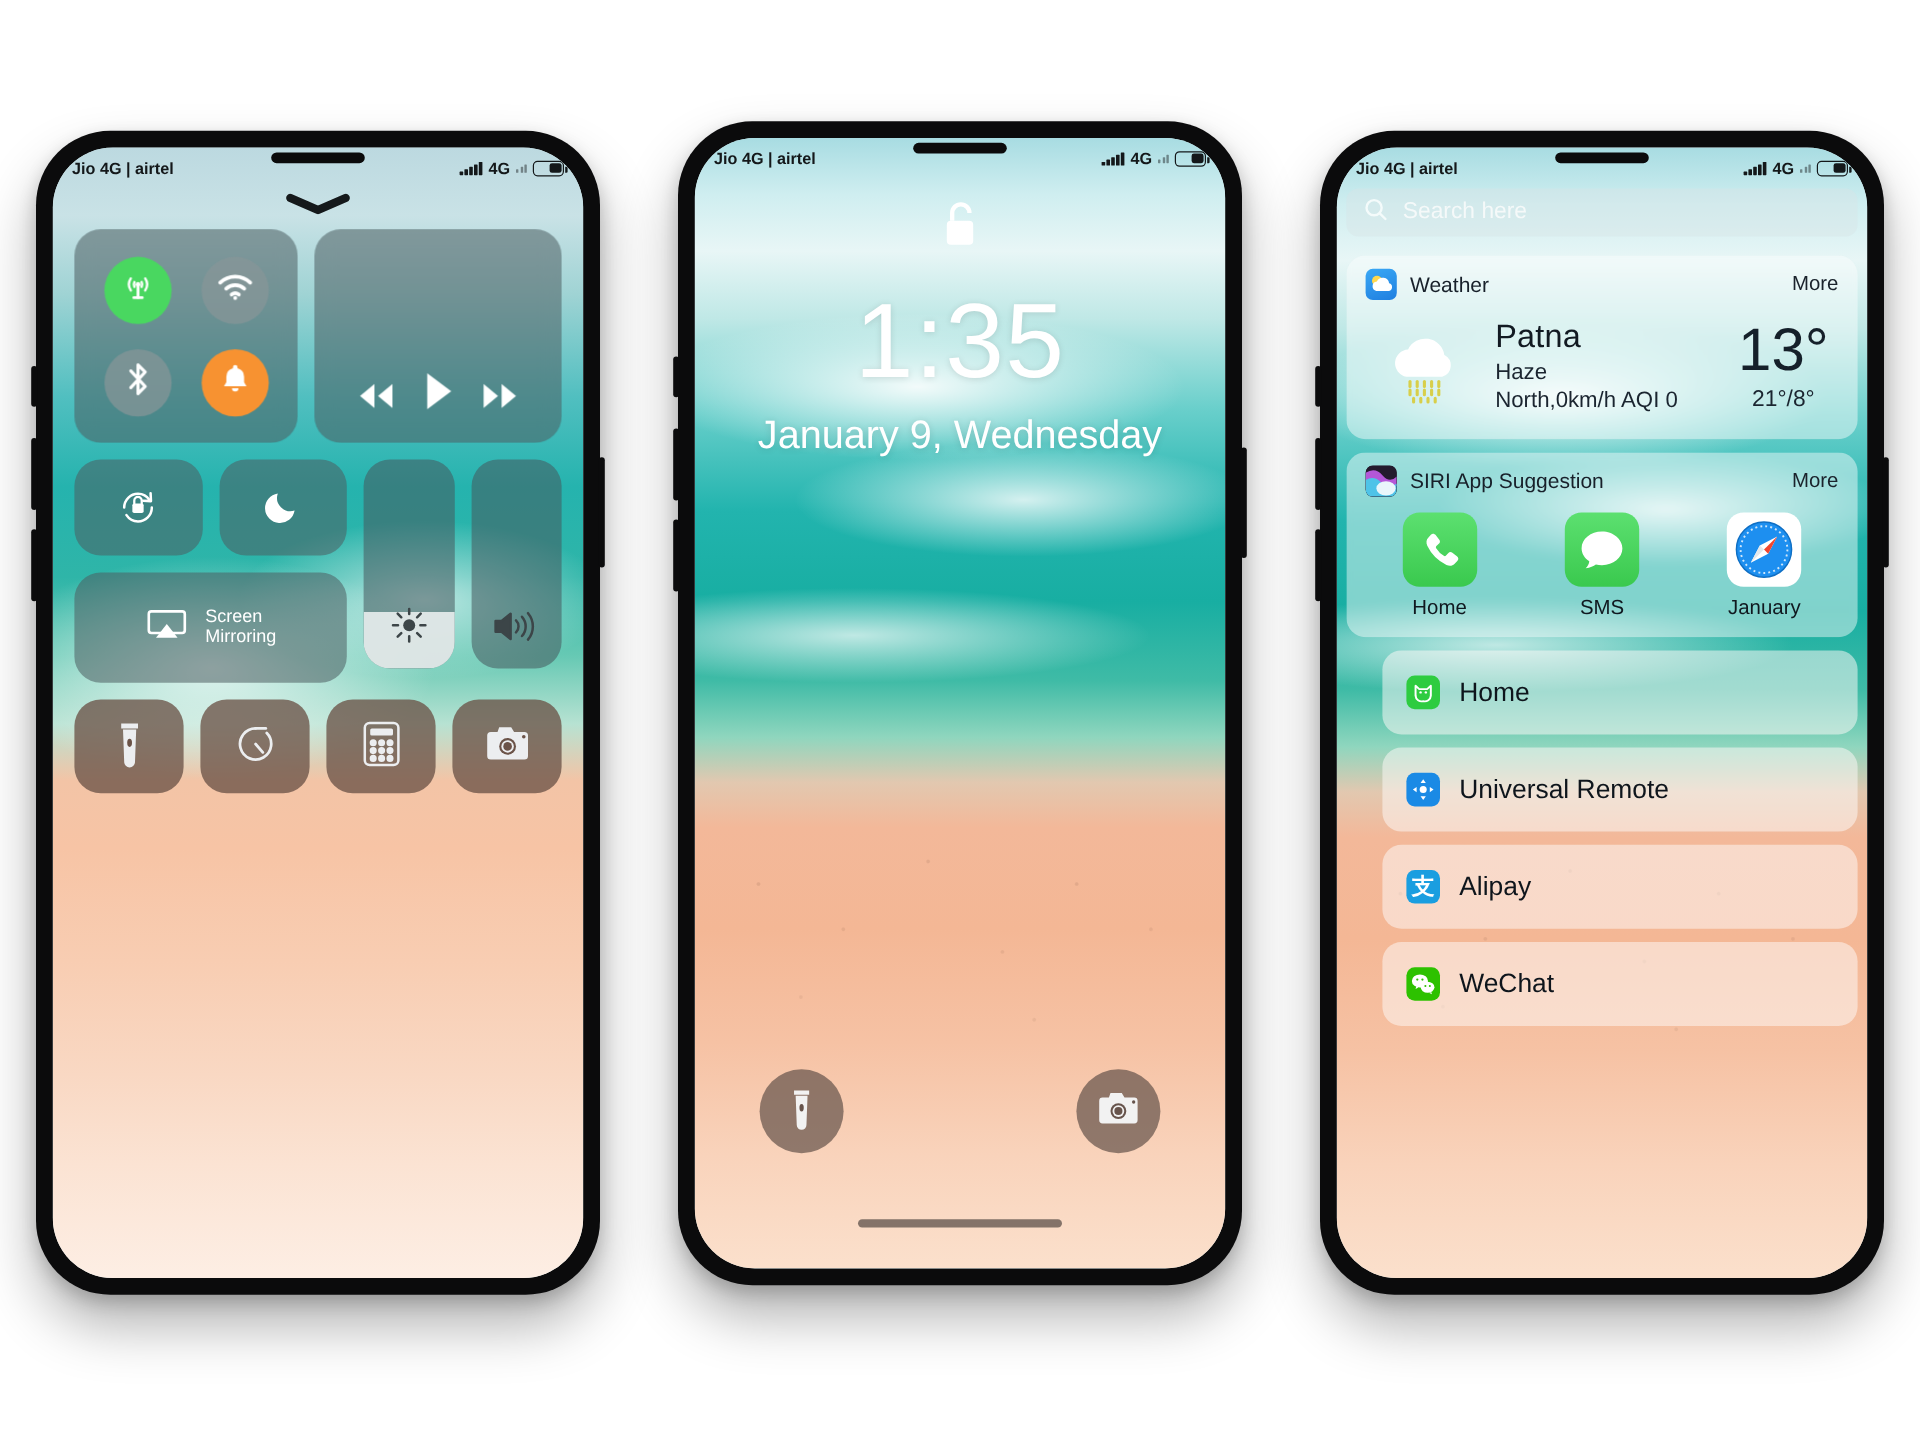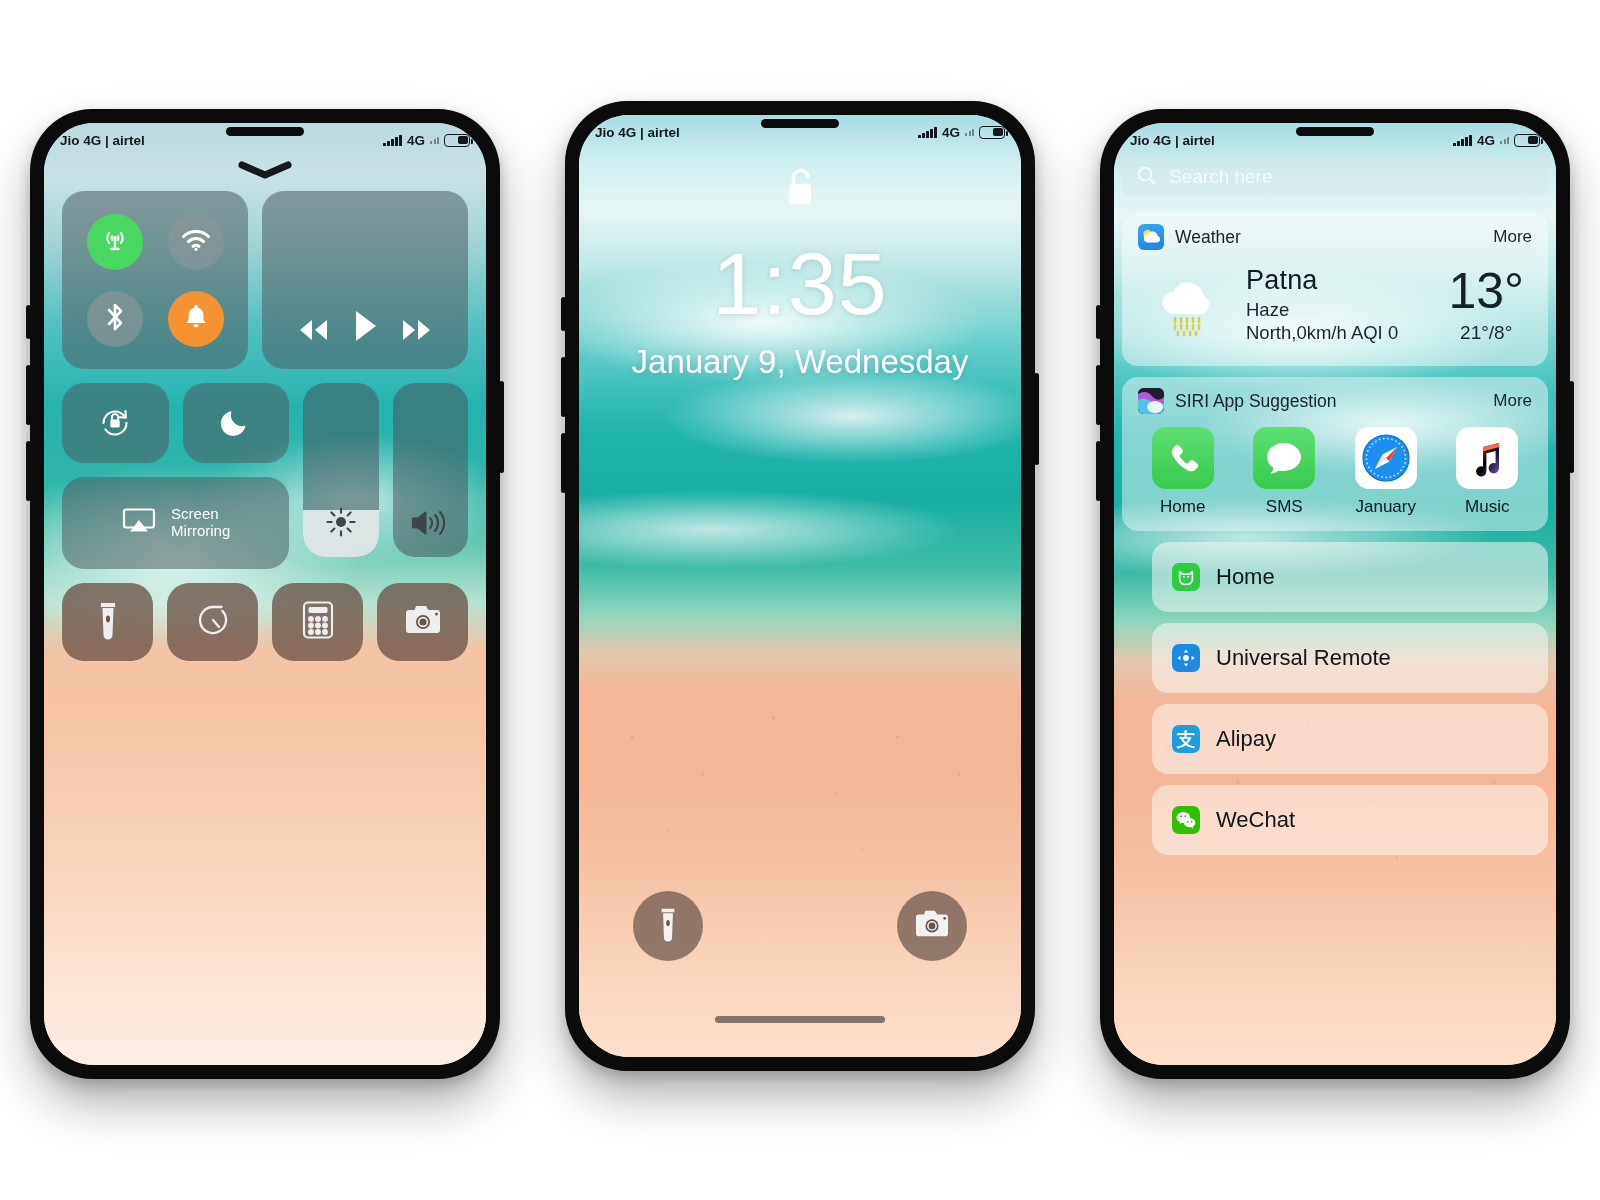--- a/index.html
+++ b/index.html
@@ -743,36 +743,20 @@
                   <circle cx="27" cy="27" r="23" fill="none" stroke="#0f6fc4" stroke-width="1.2"></circle>
                   <circle cx="27" cy="27" r="19.5" fill="none" stroke="#cfe7fb" stroke-width="1.6" stroke-dasharray="1.6 2.6"></circle>
                   <path d="M38 16 L30.5 30.5 L16 38 L23.5 23.5 Z" fill="#ffffff"></path>
                   <path d="M38 16 L30.5 30.5 L27 27 Z" fill="#f0452f"></path>
                   <path d="M16 38 L23.5 23.5 L27 27 Z" fill="#e4e8ec"></path>
                 </svg>
               </div>
               <div class="lbl">January</div>
             </div>
 
-            <div class="siri-app">
-              <div class="big" style="background:#ffffff">
-                <svg width="40" height="40" viewBox="0 0 40 40">
-                  <defs>
-                    <linearGradient id="mg" x1="0" y1="0" x2="1" y2="1">
-                      <stop offset="0%" stop-color="#fa5b50"></stop>
-                      <stop offset="50%" stop-color="#d martian"></stop>
-                      <stop offset="100%" stop-color="#7b5bd6"></stop>
-                    </linearGradient>
-                  </defs>
-                  <path d="M32 5 L16 9 v19.5 a5.2 5.2 0 1 0 3.4 4.9 V15.2 l9.2-2.3 v12.4 a5.2 5.2 0 1 0 3.4 4.9z" fill="url(#mg)"></path>
-                  <path d="M32 5 L16 9 v4.2 l16-4z" fill="#fa6a4f"></path>
-                </svg>
-              </div>
-              <div class="lbl">Music</div>
-            </div>
 
           </div>
         </div>
 
         <div class="rowcard">
           <span class="ic28" style="background:#2ecc40;display:inline-flex;align-items:center;justify-content:center;">
             <svg width="20" height="20" viewBox="0 0 22 22" fill="none" stroke="#fff" stroke-width="1.8" stroke-linejoin="round">
               <path d="M4 5 v9 a5.5 5.5 0 0 0 7 5 a5.5 5.5 0 0 0 7-5 V5 l-3.4 3 h-7.2z"></path>
               <circle cx="8.6" cy="11" r="1.1" fill="#fff" stroke="none"></circle>
               <circle cx="13.4" cy="11" r="1.1" fill="#fff" stroke="none"></circle>

